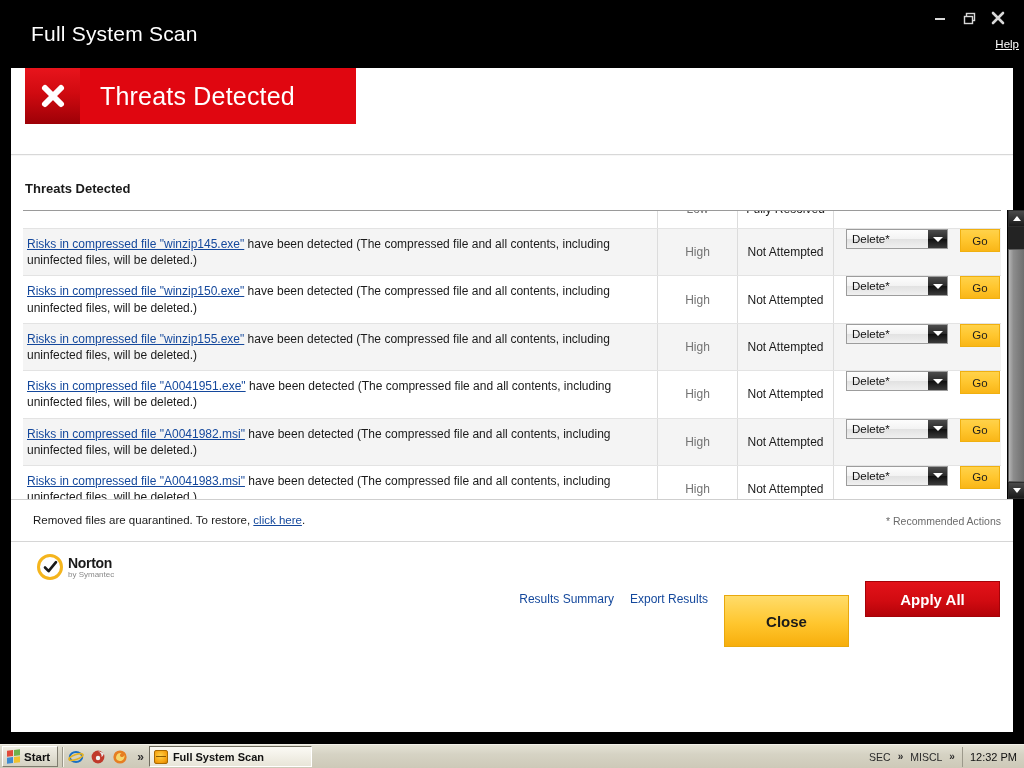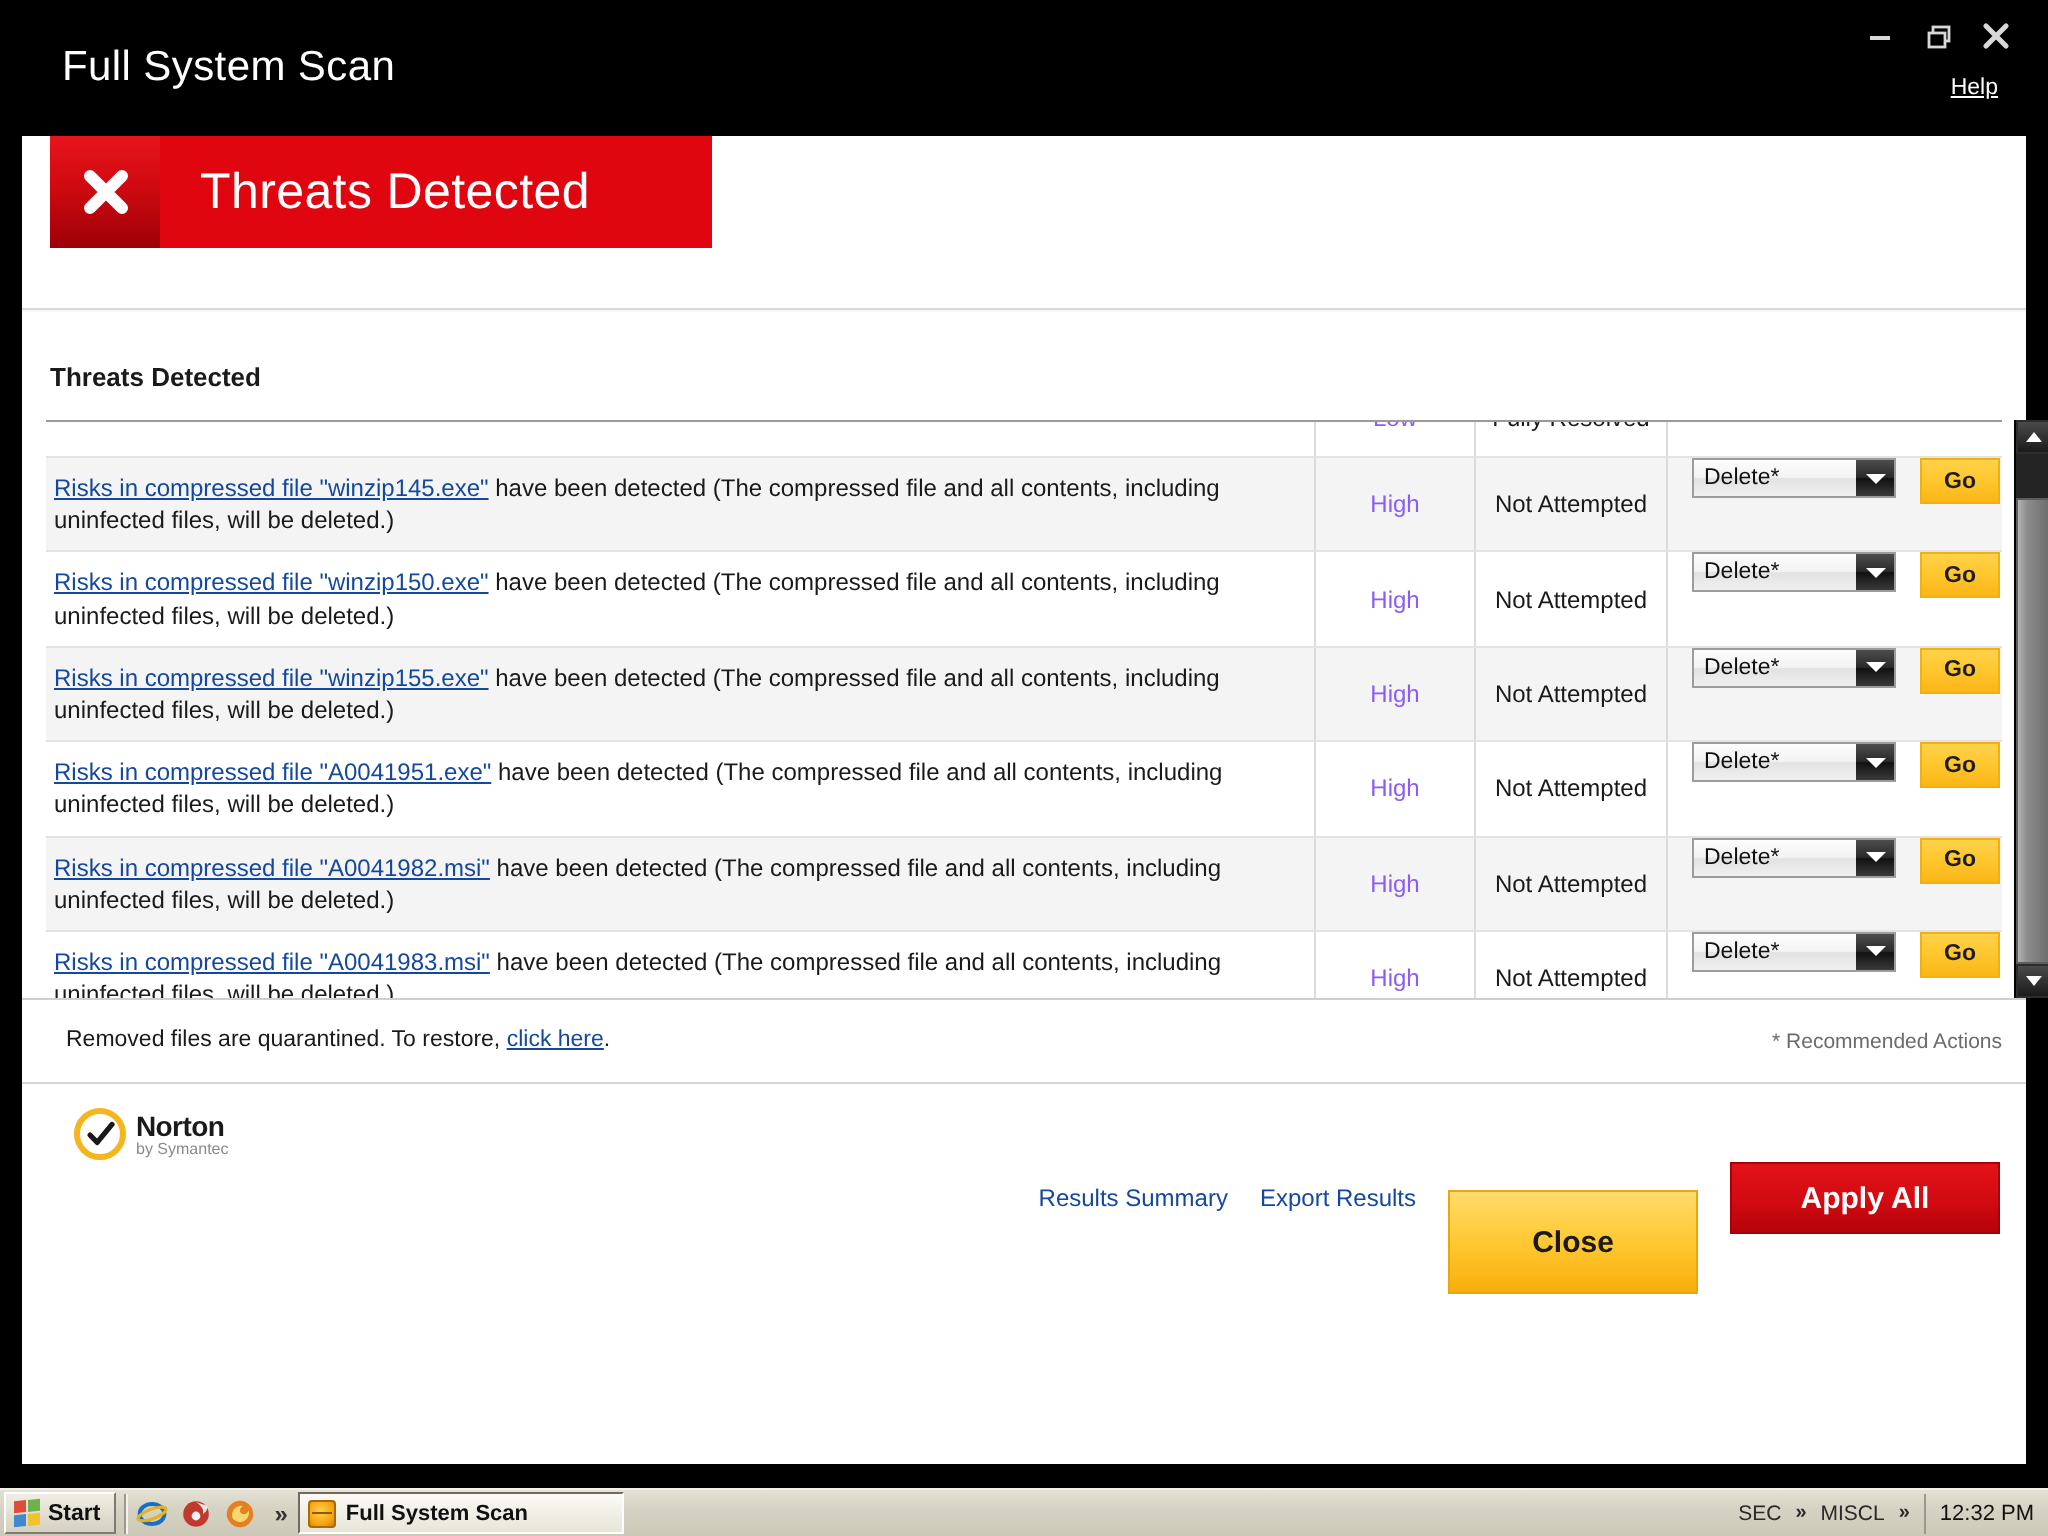--- a/index.html
+++ b/index.html
@@ -33,21 +33,21 @@
   }
   .win-ctl {
     width: 20px; height: 20px;
     display: flex; align-items: center; justify-content: center;
     color: #d8d8d8;
     font-size: 15px; line-height: 1;
     cursor: pointer;
   }
   .win-ctl svg { display: block; }
   #help-link {
-    position: absolute; right: 25px; top: 38px;
+    position: absolute; right: 5px; top: 38px;
     color: #ffffff; font-size: 11.5px;
     text-decoration: underline; cursor: pointer;
   }
 
   
   #content-panel {
     position: absolute; left: 11px; top: 68px;
     width: 1002px; height: 664px;
     background: #ffffff;
   }
@@ -115,21 +115,21 @@
     padding: 7px 14px 7px 4px;
     font-size: 12px; color: #1a1a1a; line-height: 1.35;
   }
   .cell-desc .threat-link {
     color: #14489c; text-decoration: underline; cursor: pointer;
   }
   .cell-risk {
     width: 80px;
     border-left: 1px solid #dcdcdc;
     display: flex; align-items: center; justify-content: center;
-    font-size: 12px; color: #8b5cf6;
+    font-size: 12px; color: #737373;
   }
   .cell-status {
     width: 96px;
     border-left: 1px solid #dcdcdc;
     display: flex; align-items: center; justify-content: center;
     font-size: 12px; color: #1a1a1a;
     text-align: right;
   }
   .cell-action {
     flex: 1;
@@ -171,21 +171,21 @@
     border-right: 5px solid transparent;
     border-top: 5px solid #ffffff;
   }
 
   
   .go-button {
     width: 40px; height: 23px;
     background: linear-gradient(to bottom, #ffd24a 0%, #ffc62e 50%, #f9b617 100%);
     border: 1px solid #f0b010;
     display: flex; align-items: center; justify-content: center;
-    font-size: 11.5px; font-weight: bold; color: #1d1d1d;
+    font-size: 11.5px; font-weight: normal; color: #1d1d1d;
     cursor: pointer;
   }
 
   
   #table-scrollbar {
     position: absolute; left: 996px; top: 142px;
     width: 17px; height: 289px;
     background: #8f8f8f;
     border-left: 1px solid #000;
   }

